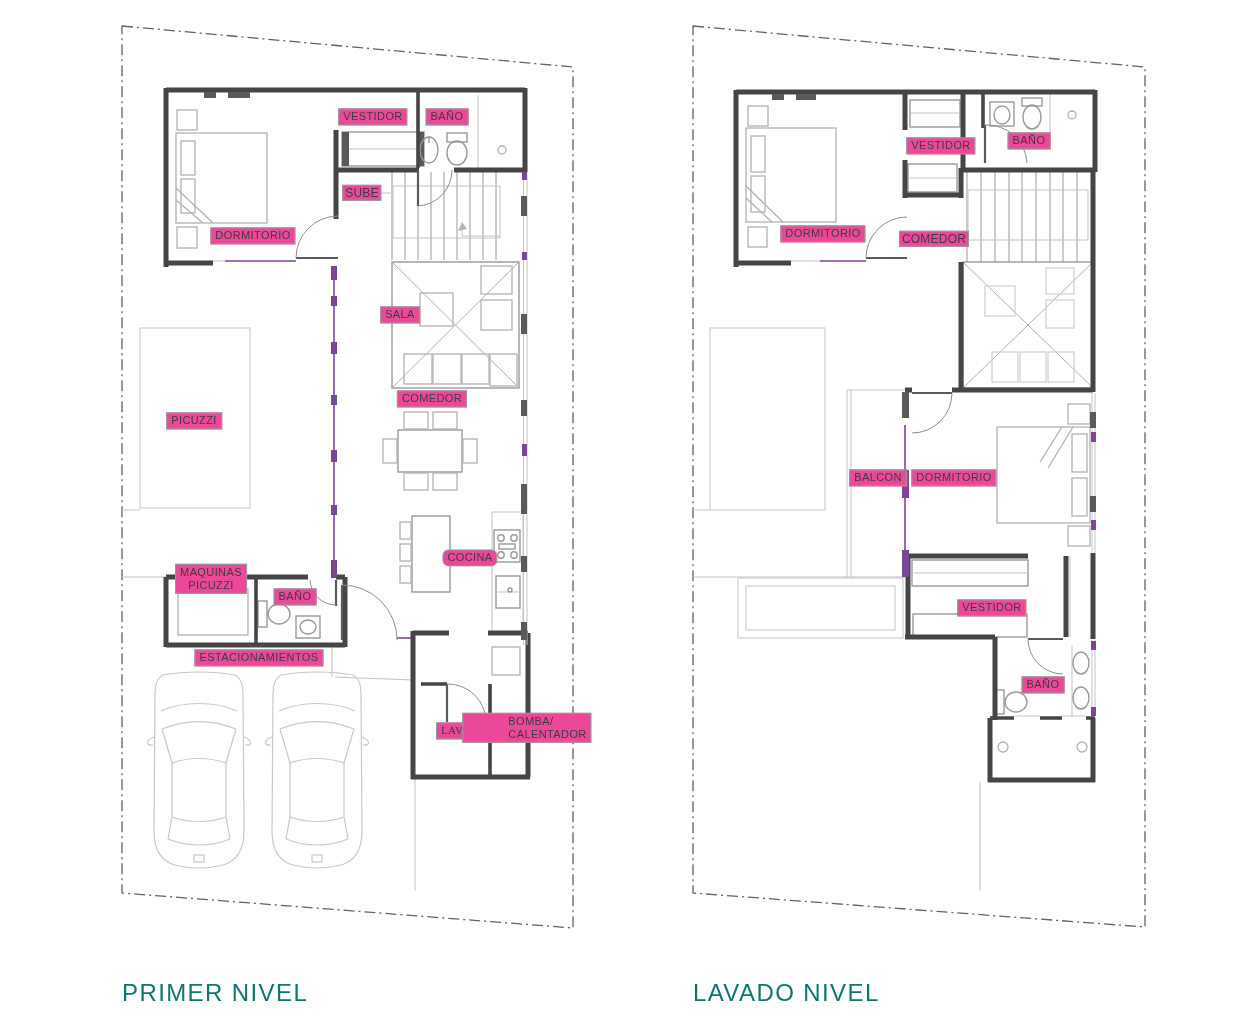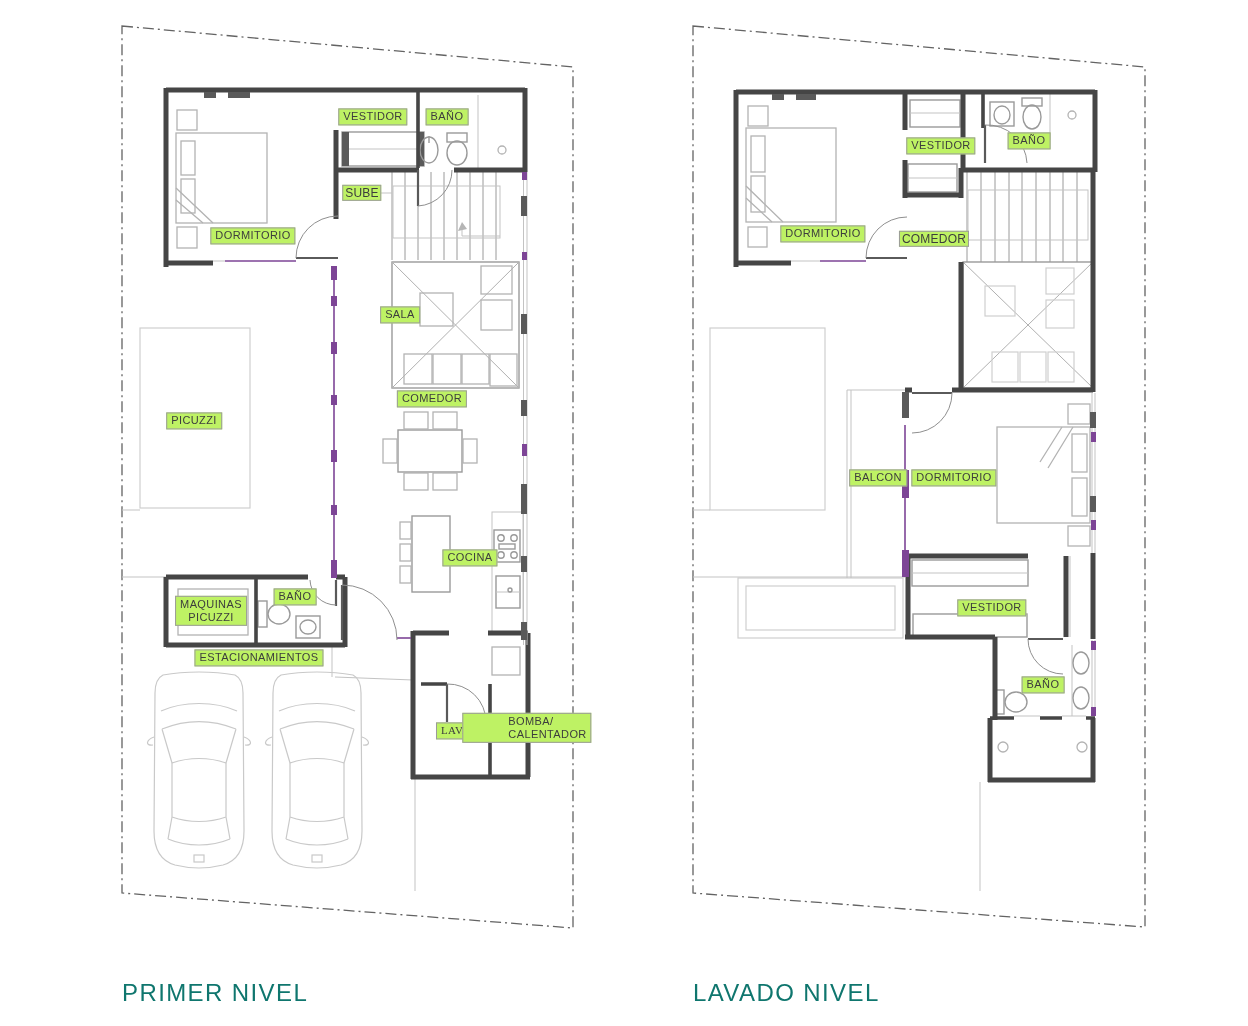--- a/index.html
+++ b/index.html
@@ -19,21 +19,21 @@
   .ghost{stroke:#cfcfcf;stroke-width:1.2;fill:none;}
   .door{stroke:#8f8f8f;stroke-width:1;fill:none;}
   .leaf{stroke:#5a5a5a;stroke-width:2.2;fill:none;}
   .win{stroke:#7d4596;stroke-width:1.6;fill:none;}
   .winblk{fill:#7d4596;stroke:none;}
   .frame{fill:#5a5a5a;stroke:none;}
   .xline{stroke:#b0b0b0;stroke-width:1;fill:none;}
 
   
   .room-label{position:absolute;transform:translate(-50%,-50%);
-    background:#bef264;border:1px solid #9b9b9b;color:#3d3d3d;
+    background:#ec4899;border:1px solid #9b9b9b;color:#3d3d3d;
     font-size:11px;line-height:1.2;padding:1px 4px;text-align:center;
     white-space:pre-line;letter-spacing:0.4px;}
   .room-label.small{font-size:12px;padding:0 2px;letter-spacing:0.2px;}
   .room-label.align-left{text-align:left;padding-left:45px;}
   .level-title{position:absolute;color:#0f766e;font-size:24px;
     letter-spacing:1.4px;margin-top:7px;}
 </style>
 </head>
 <body>
 
@@ -357,22 +357,22 @@
   </g>
 </svg>
 
 <div class="room-label" style="left:373px;top:117px;">VESTIDOR</div>
 <div class="room-label" style="left:447px;top:117px;">BAÑO</div>
 <div class="room-label small" style="left:362px;top:193px;">SUBE</div>
 <div class="room-label" style="left:253px;top:236px;">DORMITORIO</div>
 <div class="room-label" style="left:400px;top:315px;">SALA</div>
 <div class="room-label" style="left:194px;top:421px;">PICUZZI</div>
 <div class="room-label" style="left:432px;top:399px;">COMEDOR</div>
-<div class="room-label" style="left:470px;top:558px;">COCINA</div>
-<div class="room-label" style="left:211px;top:611px;">MAQUINAS
+<div class="room-label" style="left:470px;top:558px;border-radius:6px;">COCINA</div>
+<div class="room-label" style="left:211px;top:579px;">MAQUINAS
 PICUZZI</div>
 <div class="room-label" style="left:295px;top:597px;">BAÑO</div>
 <div class="room-label" style="left:259px;top:658px;">ESTACIONAMIENTOS</div>
 <div class="room-label" style="left:464px;top:731px;font-family:Liberation Serif, serif;">LAVADO</div>
 <div class="room-label align-left" style="left:527px;top:728px;">BOMBA/
 CALENTADOR</div>
 
 <div class="room-label" style="left:941px;top:146px;">VESTIDOR</div>
 <div class="room-label" style="left:1029px;top:141px;">BAÑO</div>
 <div class="room-label" style="left:823px;top:234px;">DORMITORIO</div>

